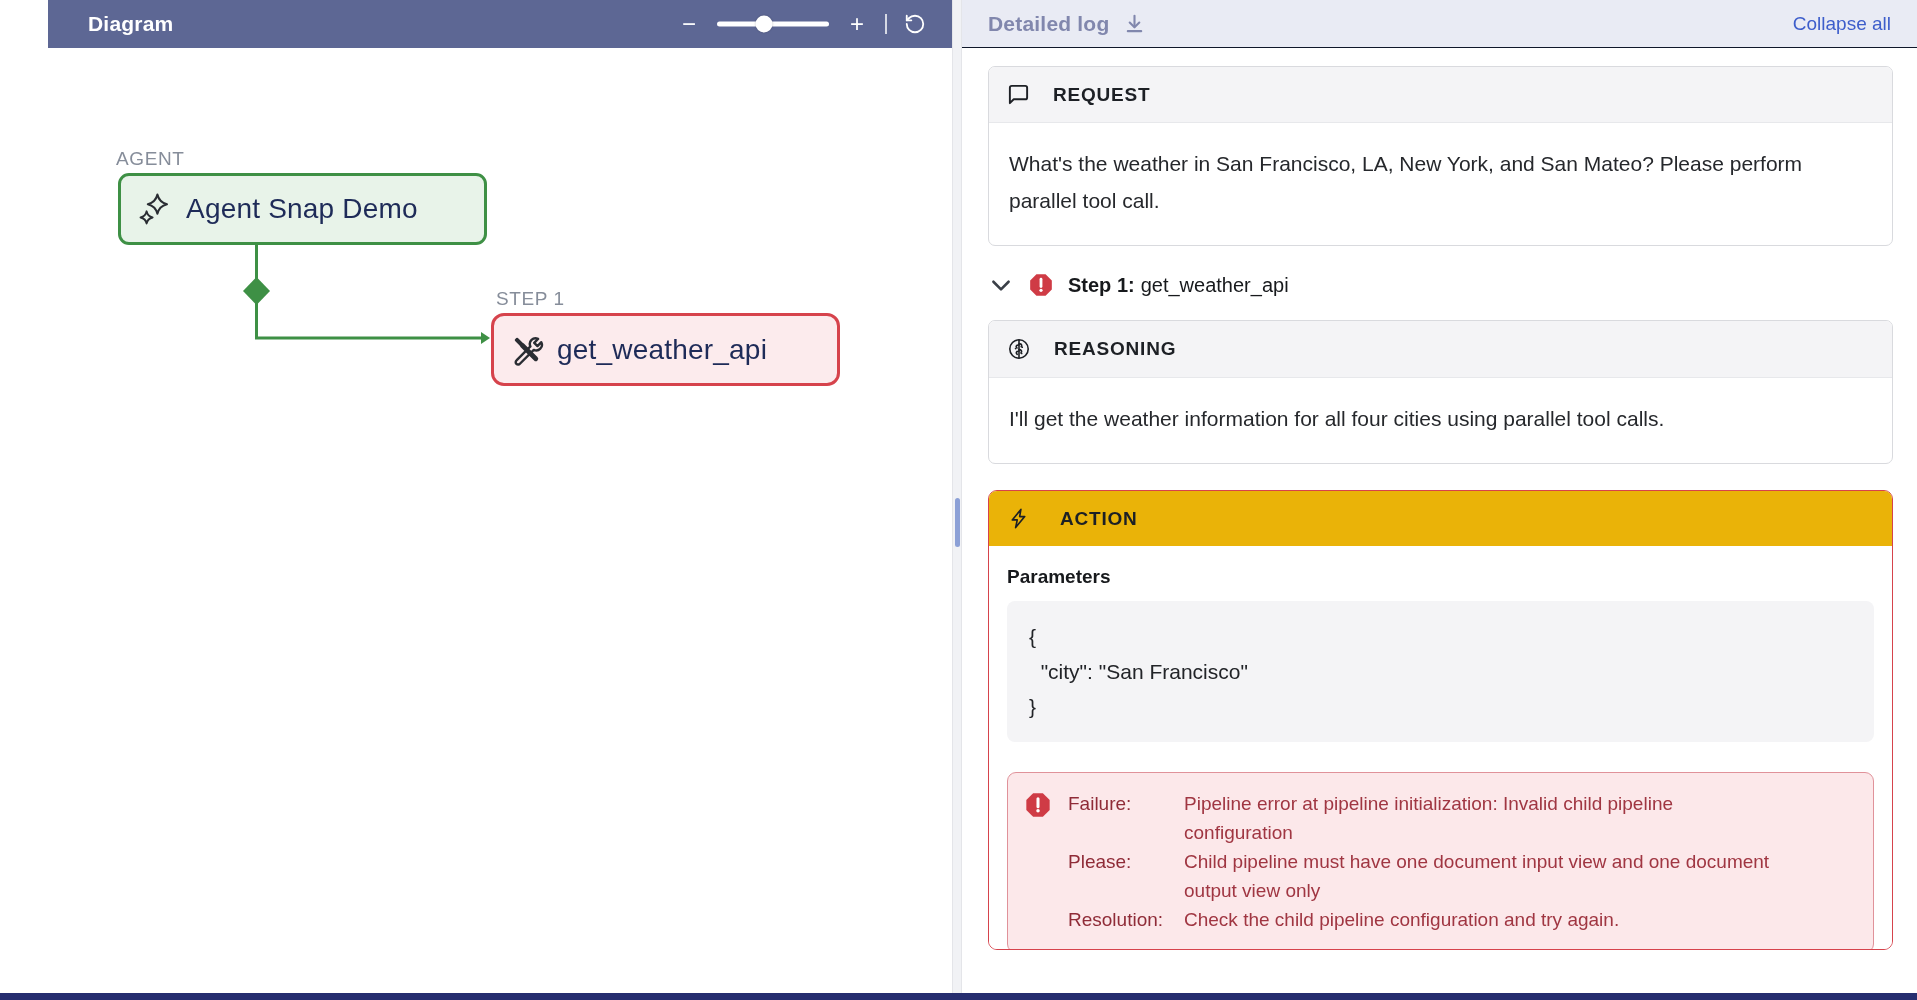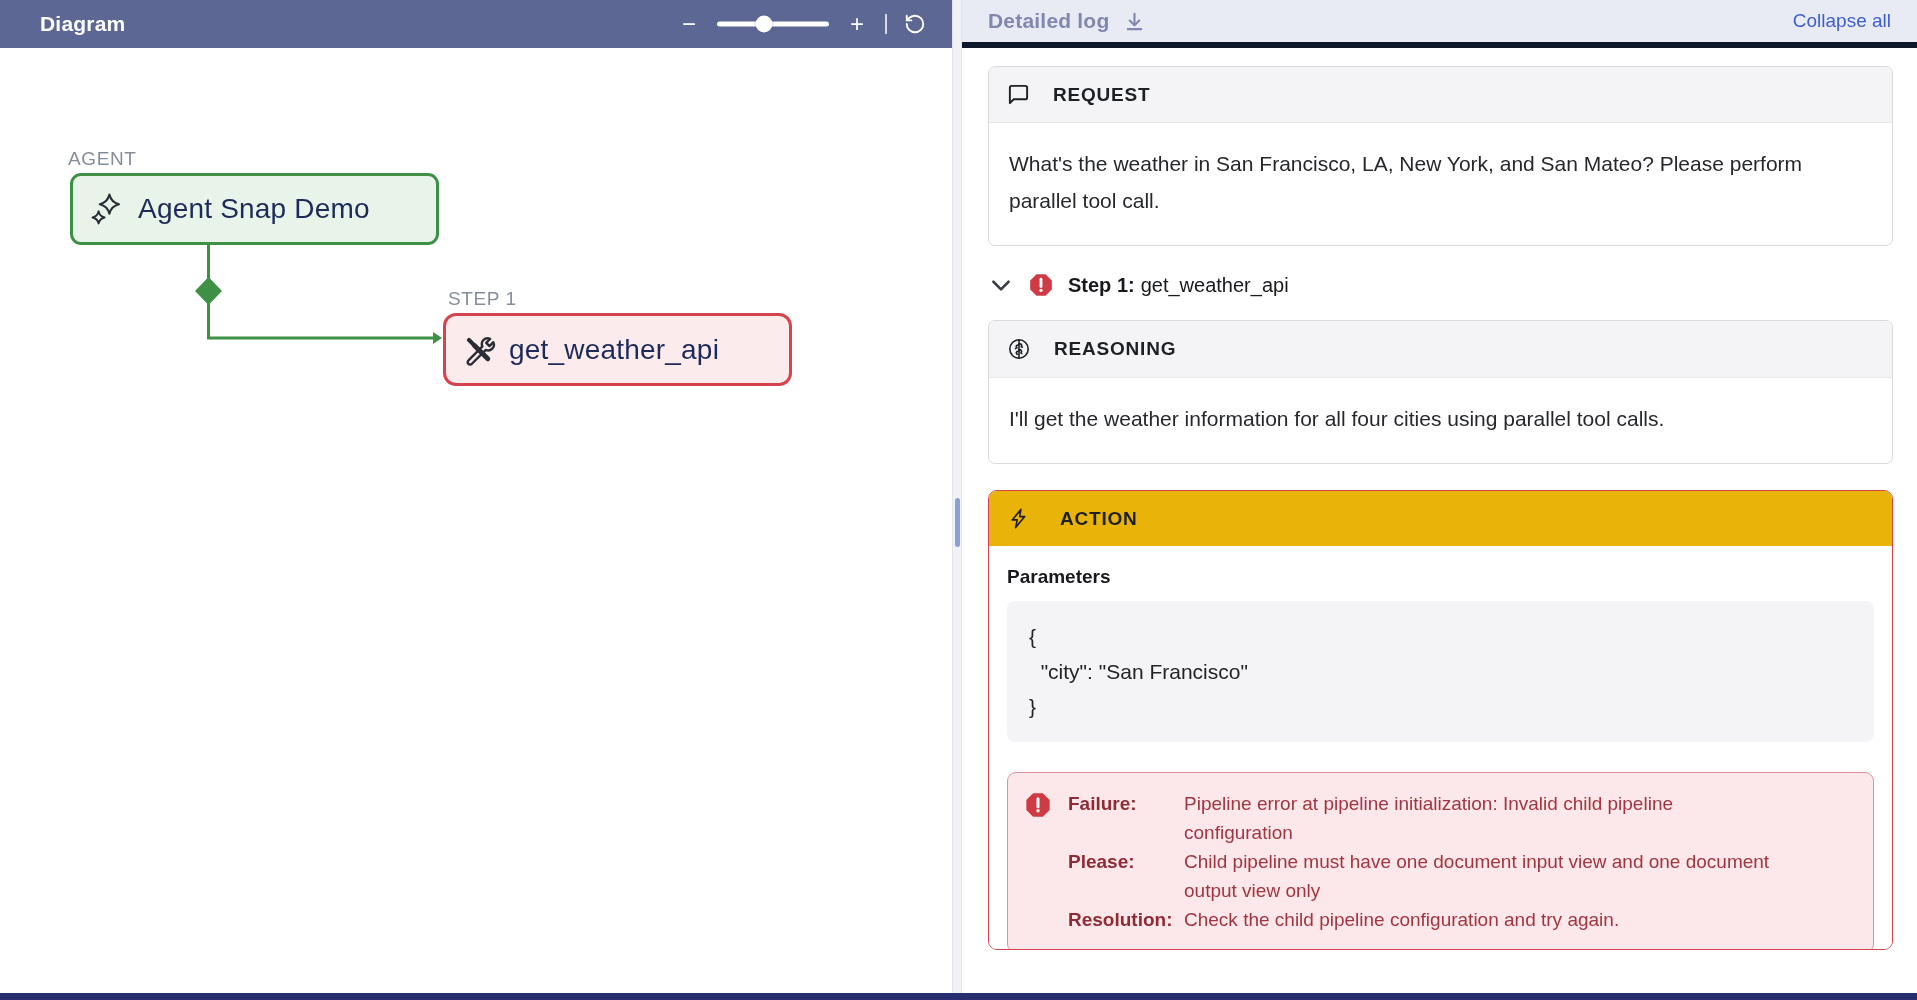--- a/index.html
+++ b/index.html
@@ -1,21 +1,21 @@
 <!DOCTYPE html>
 <html><head>
 <meta charset="utf-8">
 <style>
   * { margin:0; padding:0; box-sizing:border-box; }
   html,body { width:1917px; height:1000px; overflow:hidden; background:#fff;
     font-family:"Liberation Sans","DejaVu Sans",sans-serif; }
   .app { position:relative; width:1917px; height:1000px; overflow:hidden; background:#fff; }
 
   
-  .left-panel { position:absolute; left:0; top:0; width:952px; height:1000px; background:#fff; }
+  .left-panel { position:absolute; left:0; top:0; width:952px; height:1000px; background:#fff;padding-left:48px; }
   .diagram-header { position:relative; width:100%; height:48px; background:#5d6794;
     display:flex; align-items:center; }
   .diagram-title { color:#fff; font-size:21px; font-weight:bold; margin-left:40px; letter-spacing:.2px; }
   .zoom-controls { position:absolute; right:24px; top:0; height:48px; display:flex; align-items:center; gap:15px; }
   .zc-btn { color:#fff; font-size:24px; width:26px; height:30px; display:flex; align-items:center;
     justify-content:center; cursor:pointer; background:none; border:none; font-family:inherit; }
   .zoom-slider { position:relative; width:112px; height:30px; cursor:pointer; }
   .zoom-track { position:absolute; left:0; right:0; top:50%; height:5px; transform:translateY(-50%);
     background:#fff; border-radius:3px; }
   .zoom-thumb { position:absolute; top:50%; width:17px; height:17px; background:#fff; border-radius:50%;
@@ -34,21 +34,21 @@
   .connector-svg { position:absolute; left:0; top:0; pointer-events:none; }
 
   
   .splitter { position:absolute; left:952px; top:0; width:10px; height:1000px; background:#f1f2f5;
     border-left:1px solid #e4e5e9; border-right:1px solid #e4e5e9; }
   .scroll-thumb { position:absolute; left:2px; top:498px; width:5px; height:49px;
     background:#8ca0d6; border-radius:3px; cursor:pointer; }
 
   
   .right-panel { position:absolute; left:962px; top:0; width:955px; height:1000px; background:#fff; }
-  .log-header { height:48px; background:#e9ebf4; border-bottom:6px solid #0f172a;
+  .log-header { height:48px; background:#e9ebf4; border-bottom:1px solid #0f172a;
     display:flex; align-items:center; padding:12px 26px; }
   .log-title { color:#8187ad; font-size:21px; font-weight:bold; letter-spacing:.2px; }
   .download-btn { margin-left:14px; display:flex; align-items:center; cursor:pointer; background:none; border:none; }
   .collapse-all { margin-left:auto; color:#3e5ecb; font-size:19px; cursor:pointer; text-decoration:none; }
   .log-body { padding:0 24px 0 26px; }
 
   .agent-line { margin-top:42px; font-size:20px; color:#1b1d21; }
   .agent-line b { font-weight:bold; margin-right:8px; }
 
   .card { margin-top:18px; border:1px solid #d9dade; border-radius:7px; background:#fff; overflow:hidden; }
@@ -70,21 +70,21 @@
   .action-header { display:flex; align-items:center; gap:30px; background:#eab308; padding:16px 18px; }
   .action-body { padding:20px 18px 40px 18px; background:#fff; }
   .params-label { font-size:19px; font-weight:bold; color:#17191c; }
   .json-box { margin-top:13px; background:#f4f4f6; border-radius:8px; padding:18px 22px;
     font-size:21px; color:#222428; line-height:35px; white-space:pre; }
 
   .failure-box { margin-top:30px; background:#fce8ea; border:1px solid #e0929a; border-radius:9px;
     padding:16px 20px 18px 16px; display:flex; gap:16px; }
   .failure-grid { display:grid; grid-template-columns:104px 592px; column-gap:12px;
     font-size:19px; line-height:29px; color:#a03642; }
-  .failure-grid .flabel { font-weight:bold; color:#8f2b37; }
+  .failure-grid .flabel { font-weight:normal; color:#8f2b37; }
   .octagon-wrap { flex:0 0 auto; padding-top:2px; }
 
   .bottom-bar { position:absolute; left:0; bottom:0; width:1917px; height:7px; background:#262e6f; z-index:50; }
 
   svg { display:block; }
 </style>
 </head>
 <body>
 
 <div class="app">

